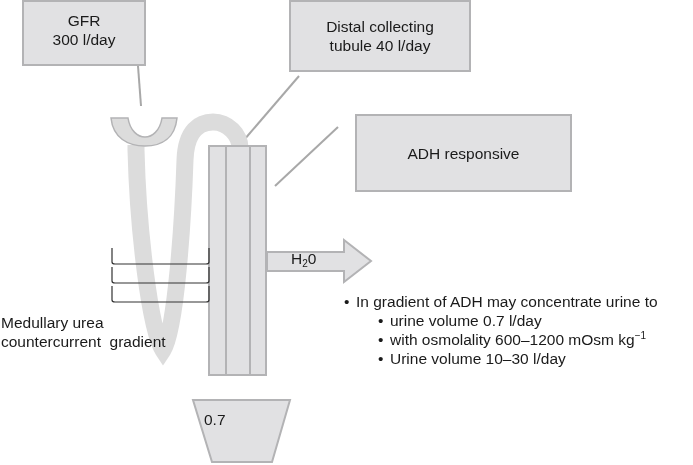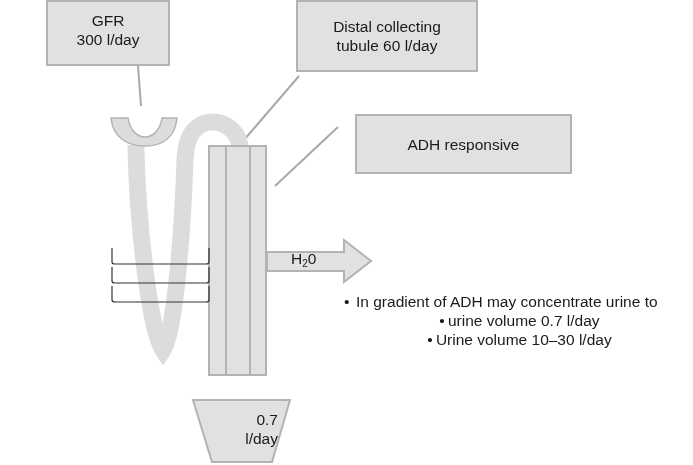--- a/index.html
+++ b/index.html
@@ -3,31 +3,31 @@
   <meta charset="utf-8">
   <style>
     html, body { margin: 0; padding: 0; background: #ffffff; }
     body { width: 693px; height: 465px; position: relative; overflow: hidden;
            font-family: "Liberation Sans", sans-serif; color: #1a1a1a; }
     svg.diagram { position: absolute; left: 0; top: 0; }
     .box { position: absolute; background: #e1e1e3; border: 2px solid #b3b3b5;
            box-sizing: border-box; display: flex; align-items: center; justify-content: center;
            text-align: center; font-size: 15.5px; line-height: 19px; color: #1a1a1a; }
     .box span { display: block; }
-    #box-gfr { left: 22px; top: 0px; width: 124px; height: 66px; padding-bottom: 6px; margin-left: 24px; }
-    #box-distal { left: 296px; top: 0px; width: 182px; height: 72px; padding-bottom: 0; }
-    #box-adh { left: 355px; top: 114px; width: 217px; height: 60px; }
+    #box-gfr { left: 22px; top: 0px; width: 124px; height: 66px; padding-bottom: 6px; }
+    #box-distal { left: 289px; top: 0px; width: 182px; height: 72px; padding-bottom: 0; }
+    #box-adh { left: 355px; top: 114px; width: 217px; height: 78px; }
     .label { position: absolute; font-size: 15.5px; line-height: 19px; color: #1a1a1a; white-space: nowrap; }
     #medullary-label { left: 1px; top: 313px; }
-    #urine-label { left: 192px; top: 410px; width: 86px; text-align: right; }
+    #urine-label { left: 204px; top: 410px; width: 86px; text-align: left; }
     #h2o-label { left: 291px; top: 249px; }
     #h2o-label sub { font-size: 10px; vertical-align: -3px; }
     .bullets { position: absolute; left: 344px; top: 292px; font-size: 15.5px; line-height: 19px; }
     .bullets .b1 { padding-left: 0; }
-    .bullets .b2 { padding-left: 34px; text-align: center; }
+    .bullets .b2 { padding-left: 34px; }
     .bullets .dot { display: inline-block; width: 12px; }
     .bullets sup { font-size: 10px; vertical-align: 6px; line-height: 0; }
   </style>
 </head>
 <body>
 
 <svg class="diagram" width="693" height="465" viewBox="0 0 693 465">
 
   <line x1="138" y1="66" x2="141" y2="106" stroke="#a8a8a8" stroke-width="2"></line>
   <line x1="299" y1="76" x2="244" y2="140" stroke="#a8a8a8" stroke-width="2"></line>
@@ -57,37 +57,39 @@
 <div class="box" id="box-gfr">
   <div>
     <span>GFR</span>
     <span>300 l/day</span>
   </div>
 </div>
 
 <div class="box" id="box-distal">
   <div>
     <span>Distal collecting</span>
-    <span>tubule 60 l/day</span>
+    <span>tubule 40 l/day</span>
   </div>
 </div>
 
 <div class="box" id="box-adh">
   <div>
     <span>ADH responsive</span>
   </div>
 </div>
 
 <div class="label" id="medullary-label">
+  <div>Medullary urea</div>
+  <div style="white-space: pre;">countercurrent  gradient</div>
 </div>
 
 <div class="label" id="h2o-label"><span>H</span><sub>2</sub><span>0</span></div>
 
 <div class="label" id="urine-label">
   <div>0.7</div>
-  <div>l/day</div>
 </div>
 
 <div class="bullets" id="notes">
     <div class="b1"><span class="dot">•</span><span>In gradient of ADH may concentrate urine to</span></div>
     <div class="b2"><span class="dot">•</span><span>urine volume 0.7 l/day</span></div>
+    <div class="b2"><span class="dot">•</span><span>with osmolality 600–1200 mOsm kg</span><sup>−1</sup></div>
     <div class="b2"><span class="dot">•</span><span>Urine volume 10–30 l/day</span></div>
   </div>
 
 </body></html>

